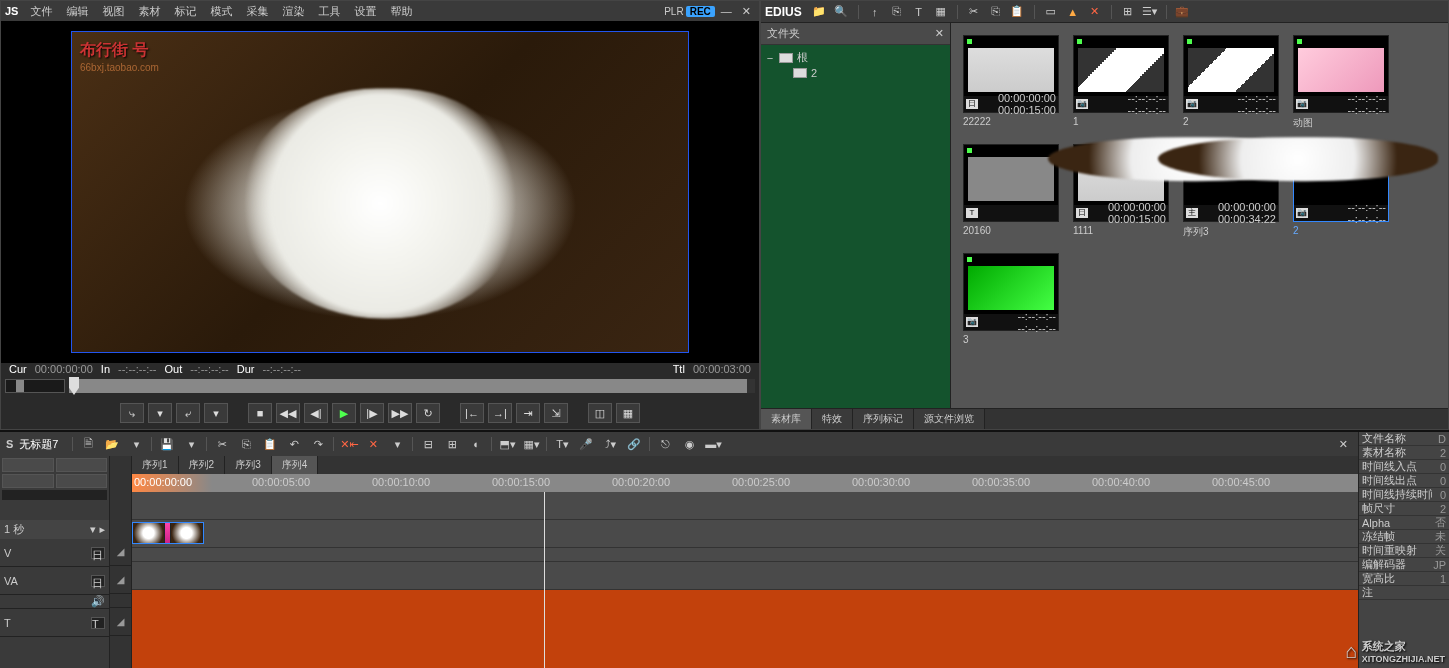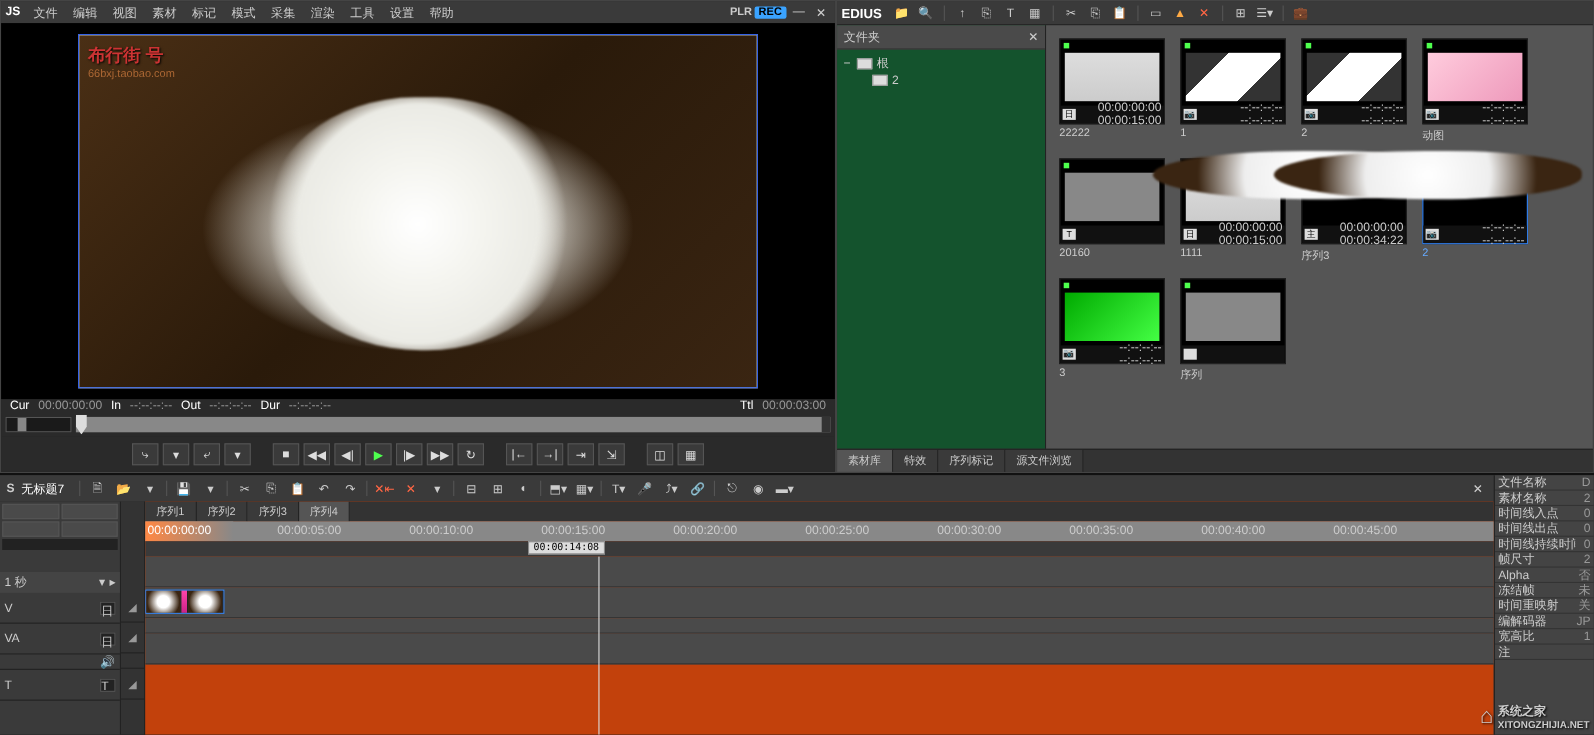--- a/index.html
+++ b/index.html
@@ -4,25 +4,25 @@
 <style>
 *{margin:0;padding:0;box-sizing:border-box;font-family:"Microsoft YaHei",Arial,sans-serif;font-size:11px;color:#ccc;user-select:none}
 body{background:#1a1a1a;width:1449px;height:668px;overflow:hidden;position:relative}
 .container{display:flex;flex-direction:column;height:100%}
 .top-row{display:flex;height:430px}
 .preview-panel{width:760px;background:#2a2a2a;border:1px solid #444;display:flex;flex-direction:column}
 .menubar{display:flex;align-items:center;background:#3a3a3a;height:20px;padding:0 4px;gap:2px}
 .menubar .logo{font-weight:bold;color:#fff;margin-right:4px}
 .menubar .mitem{padding:2px 6px;cursor:pointer}
 .menubar .spacer{flex:1}
-.menubar .plr{font-size:10px;font-weight:bold}
+.menubar .plr{font-size:10px;font-weight:normal}
 .menubar .rec{background:#3aa3ff;color:#000;font-weight:bold;padding:0 4px;border-radius:2px;font-size:10px}
 .menubar .winbtn{padding:0 4px;cursor:pointer}
 .preview-body{flex:1;background:#000;display:flex;align-items:center;justify-content:center;padding:10px 70px}
-.preview-frame{border:1px solid #2255ee;width:100%;height:100%;position:relative;background:#fef9c3;overflow:hidden}
+.preview-frame{border:1px solid #2255ee;width:100%;height:100%;position:relative;background:#86efac;overflow:hidden}
 .flower-bg{position:absolute;inset:0;background:radial-gradient(ellipse at 50% 55%, #f8f8f5 0%, #f0f0ea 20%, transparent 45%),linear-gradient(135deg,#4a2f15 0%,#2a1a0a 50%,#3a2512 100%)}
 .flower{position:absolute;left:50%;top:50%;transform:translate(-50%,-45%);width:280px;height:230px;background:radial-gradient(circle at 50% 50%,#fff 0%,#f5f5f0 30%,#ebebe5 60%,transparent 75%);border-radius:50% 45% 48% 52%;filter:blur(1px)}
 .watermark{position:absolute;top:8px;left:8px;color:#cc3333;font-size:16px;font-weight:bold;text-shadow:1px 1px 2px #000}
 .watermark-sub{position:absolute;top:30px;left:8px;color:#aa6633;font-size:10px}
 .tc-bar{display:flex;background:#2a2a2a;padding:0 8px;gap:8px;font-family:monospace;font-size:10px}
 .tc-bar .lbl{color:#fff}
 .tc-bar .val{color:#999}
 .tc-bar .spacer{flex:1}
 .scrub-row{display:flex;align-items:center;background:#2a2a2a;padding:4px;gap:4px}
 .scrub-zoom{width:60px;height:14px;background:#1a1a1a;border:1px solid #555;position:relative}
@@ -330,31 +330,20 @@
                 <div class="clip-thumb ">
                   <div class="clip-dot"></div>
                   <div class="clip-img green"></div>
                   <div class="clip-meta">
                     <span class="clip-typeicon">📷</span>
                     <span style="text-align:right">--:--:--:--<br>--:--:--:--</span>
                   </div>
                 </div>
                 <div class="clip-name ">3</div>
               </div>
-              <div class="clip">
-                <div class="clip-thumb ">
-                  <div class="clip-dot"></div>
-                  <div class="clip-img "></div>
-                  <div class="clip-meta">
-                    <span class="clip-typeicon"></span>
-                    <span style="text-align:right"><br></span>
-                  </div>
-                </div>
-                <div class="clip-name ">序列</div>
-              </div>
             </div>
         </div>
       </div>
       <div class="bin-tabs">
         <div class="bin-tab active">素材库</div>
         <div class="bin-tab">特效</div>
         <div class="bin-tab">序列标记</div>
         <div class="bin-tab">源文件浏览</div>
       </div>
     </div>
@@ -461,23 +450,20 @@
             <span class="tc0">00:00:00:00</span>
             <span class="tick" style="left:120px">00:00:05:00</span>
             <span class="tick" style="left:240px">00:00:10:00</span>
             <span class="tick" style="left:360px">00:00:15:00</span>
             <span class="tick" style="left:480px">00:00:20:00</span>
             <span class="tick" style="left:600px">00:00:25:00</span>
             <span class="tick" style="left:720px">00:00:30:00</span>
             <span class="tick" style="left:840px">00:00:35:00</span>
             <span class="tick" style="left:960px">00:00:40:00</span>
             <span class="tick" style="left:1080px">00:00:45:00</span>
-          </div>
-          <div class="tl-cursor-row">
-            <div class="cursor-flag">00:00:14:08</div>
           </div>
           <div style="position:relative">
             <div class="tl-playhead"></div>
             <div class="tl-track"></div>
             <div class="tl-track">
               <div class="tl-clip">
                 <div class="tl-clip-seg"></div>
                 <div class="tl-clip-seg pink" style="width:6px"></div>
                 <div class="tl-clip-seg"></div>
               </div>

